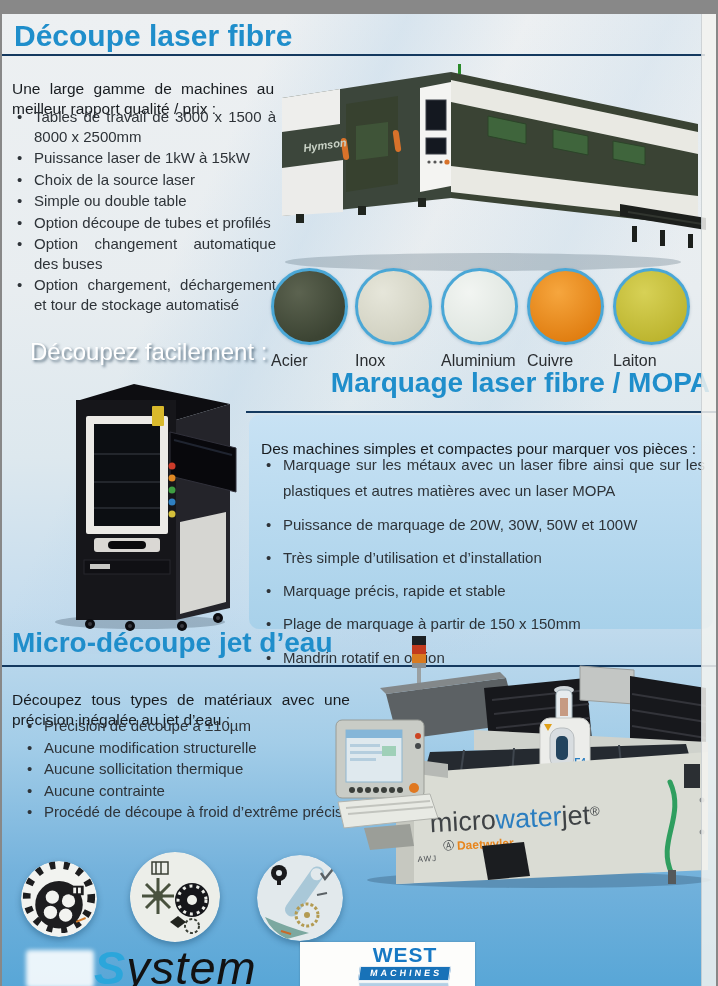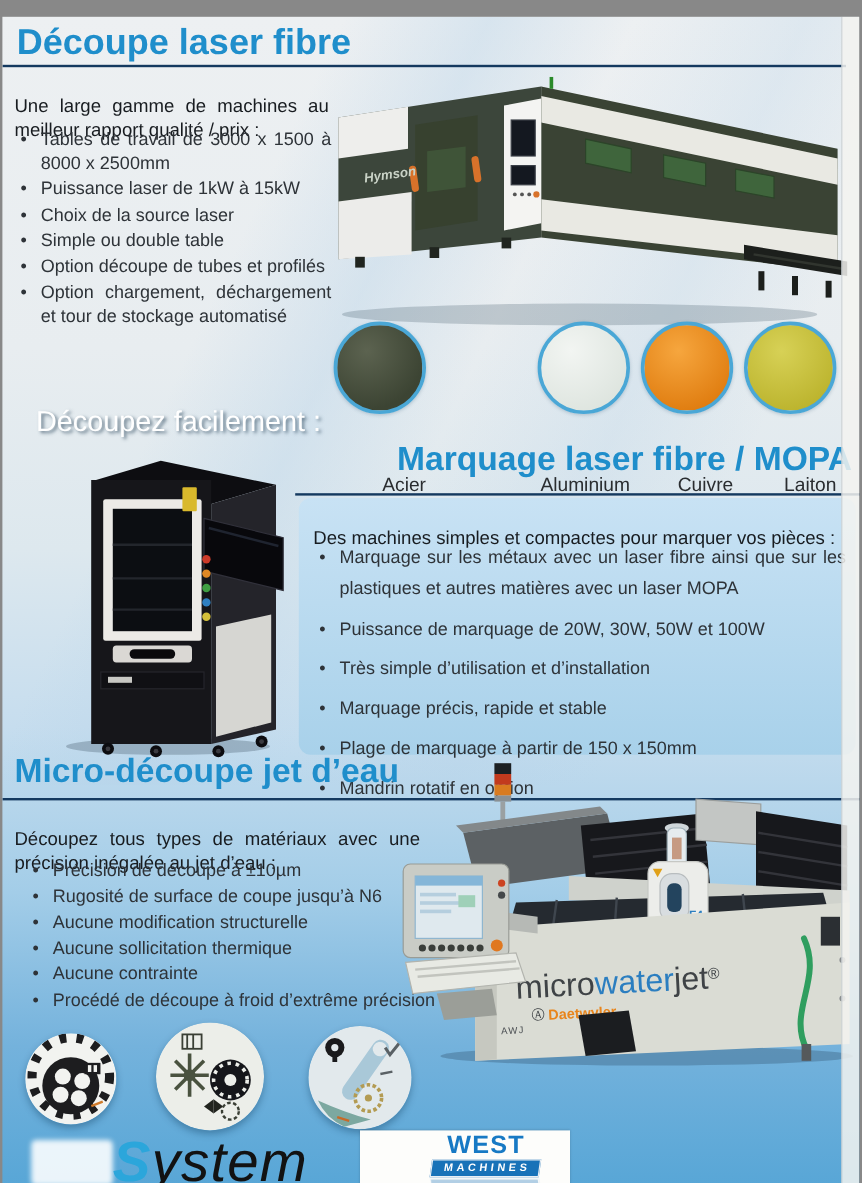--- a/index.html
+++ b/index.html
@@ -20,21 +20,21 @@
   ul.blist li::before{content:"•";position:absolute;left:5px;top:0;color:#2e3338;}
 
   
   #h1{left:12px;top:6px;font-size:30px;}
   #rule1{left:0;top:40px;width:703px;}
   #intro1{left:10px;top:49px;width:262px;}
   #ul1{left:10px;top:93px;width:264px;}
   #machineA{position:absolute;left:266px;top:50px;width:444px;height:212px;}
 
   
-  .mat-item{position:absolute;top:254px;width:84px;display:flex;flex-direction:column;align-items:flex-end;gap:44px;}
+  .mat-item{position:absolute;top:254px;width:84px;display:flex;flex-direction:column;align-items:flex-start;}
   .mat-circle{width:71px;height:71px;border-radius:50%;border:3px solid #4aa7d6;box-shadow:0 1px 3px rgba(40,80,110,.25);}
   .mat-label{margin-top:7px;font-size:16px;color:#2a2d30;white-space:nowrap;}
   #mat0{left:269px}#mat1{left:353px}#mat2{left:439px}#mat3{left:525px}#mat4{left:611px}
   #mat0 .mat-circle{background:radial-gradient(circle at 35% 30%,#5c6350,#3c4433 72%);}
   #mat1 .mat-circle{background:radial-gradient(circle at 35% 30%,#e6e6da,#cfcfbf 80%);}
   #mat2 .mat-circle{background:radial-gradient(circle at 35% 30%,#f2f5f2,#dde4de 82%);}
   #mat3 .mat-circle{background:radial-gradient(circle at 40% 30%,#f6a63e,#e07d10 78%);}
   #mat4 .mat-circle{background:radial-gradient(circle at 40% 30%,#d7d156,#bcb42e 78%);}
 
   #caption1{position:absolute;left:28px;top:324px;font-size:24px;font-weight:normal;color:#fff;
@@ -82,20 +82,21 @@
 
   <div id="h1" class="h-blue">Découpe laser fibre</div>
   <div id="rule1" class="rule"></div>
   <p id="intro1" class="intro">Une large gamme de machines au meilleur rapport qualité / prix :</p>
   <ul id="ul1" class="blist">
     <li>Tables de travail de 3000 x 1500 à 8000 x 2500mm</li>
     <li>Puissance laser de 1kW à 15kW</li>
     <li>Choix de la source laser</li>
     <li>Simple ou double table</li>
     <li>Option découpe de tubes et profilés</li>
+    <li>Option changement automatique des buses</li>
     <li>Option chargement, déchargement et tour de stockage automatisé</li>
   </ul>
 
   <svg id="machineA" viewBox="0 0 444 212">
     <ellipse cx="215" cy="198" rx="198" ry="9" fill="rgba(80,100,115,.28)"></ellipse>
 
     <polygon points="183,8 430,60 430,162 183,134" fill="#3a4334"></polygon>
     <polygon points="183,16 430,68 430,90 183,38" fill="#e9e9e3"></polygon>
     <polygon points="183,102 430,132 430,156 183,128" fill="#e9e9e3"></polygon>
     <polygon points="220,52 258,60 258,80 220,72" fill="#3f653c" stroke="#2c4429"></polygon>
@@ -126,20 +127,24 @@
     <rect x="190" y="0" width="3" height="10" fill="#2a8a2a"></rect>
     <text x="36" y="88" font-size="11" font-style="italic" font-weight="bold" fill="#c9d2c6" transform="rotate(-8 36 88)">Hymson</text>
     <rect x="28" y="150" width="8" height="9" fill="#20251f"></rect>
     <rect x="90" y="142" width="8" height="9" fill="#20251f"></rect>
     <rect x="150" y="134" width="8" height="9" fill="#20251f"></rect>
   </svg>
 
   <div class="mat-item" id="mat0">
     <div class="mat-circle"></div>
     <div class="mat-label">Acier</div>
+  </div>
+  <div class="mat-item" id="mat1">
+    <div class="mat-circle"></div>
+    <div class="mat-label">Inox</div>
   </div>
   <div class="mat-item" id="mat2">
     <div class="mat-circle"></div>
     <div class="mat-label">Aluminium</div>
   </div>
   <div class="mat-item" id="mat3">
     <div class="mat-circle"></div>
     <div class="mat-label">Cuivre</div>
   </div>
   <div class="mat-item" id="mat4">
@@ -193,21 +198,20 @@
       <circle cx="150" cy="256" r="2" fill="#3a3a40"></circle>
     <circle cx="186" cy="248" r="5" fill="#0c0c10"></circle>
       <circle cx="186" cy="248" r="2" fill="#3a3a40"></circle>
   </svg>
 
   <div id="h3" class="h-blue">Micro-découpe jet d’eau</div>
   <div id="rule3" class="rule"></div>
   <p id="intro3" class="intro">Découpez tous types de matériaux avec une précision inégalée au jet d’eau :</p>
   <ul id="ul3" class="blist">
     <li>Précision de découpe à ±10µm</li>
-    <li>Rugosité de surface de coupe jusqu’à N6</li>
     <li>Aucune modification structurelle</li>
     <li>Aucune sollicitation thermique</li>
     <li>Aucune contrainte</li>
     <li>Procédé de découpe à froid d’extrême précision</li>
   </ul>
 
   <svg id="machineC" viewBox="0 0 382 258">
     <ellipse cx="205" cy="248" rx="172" ry="8" fill="rgba(40,70,95,.3)"></ellipse>
 
     <rect x="83" y="36" width="4" height="28" fill="#9aa0a2"></rect>

